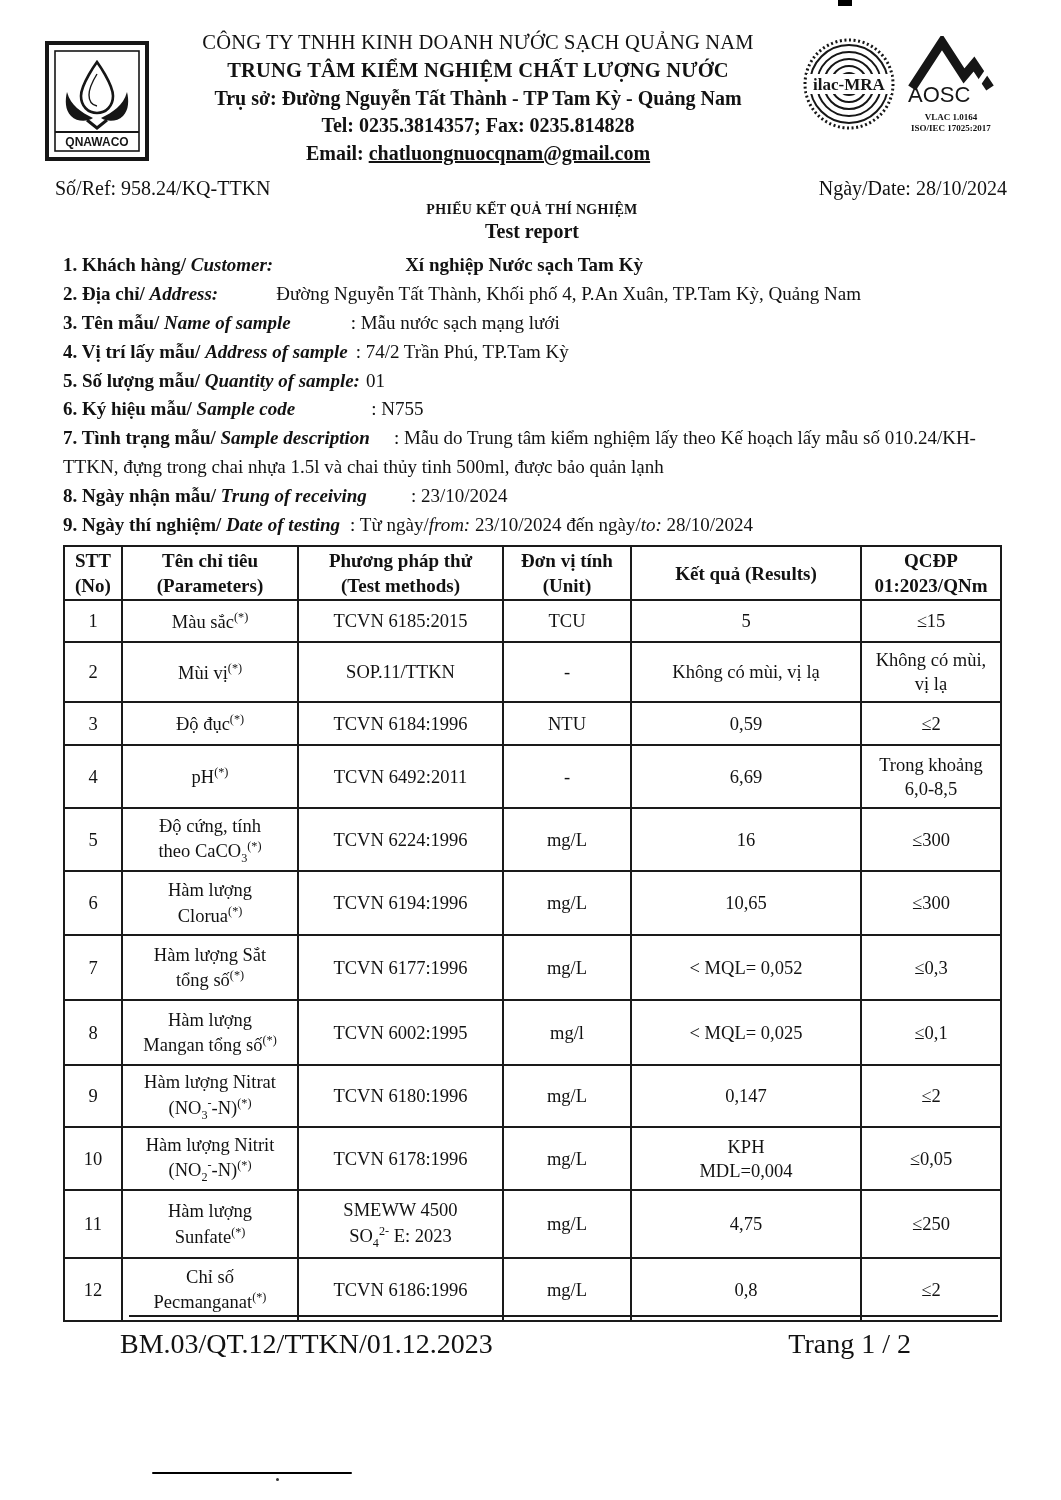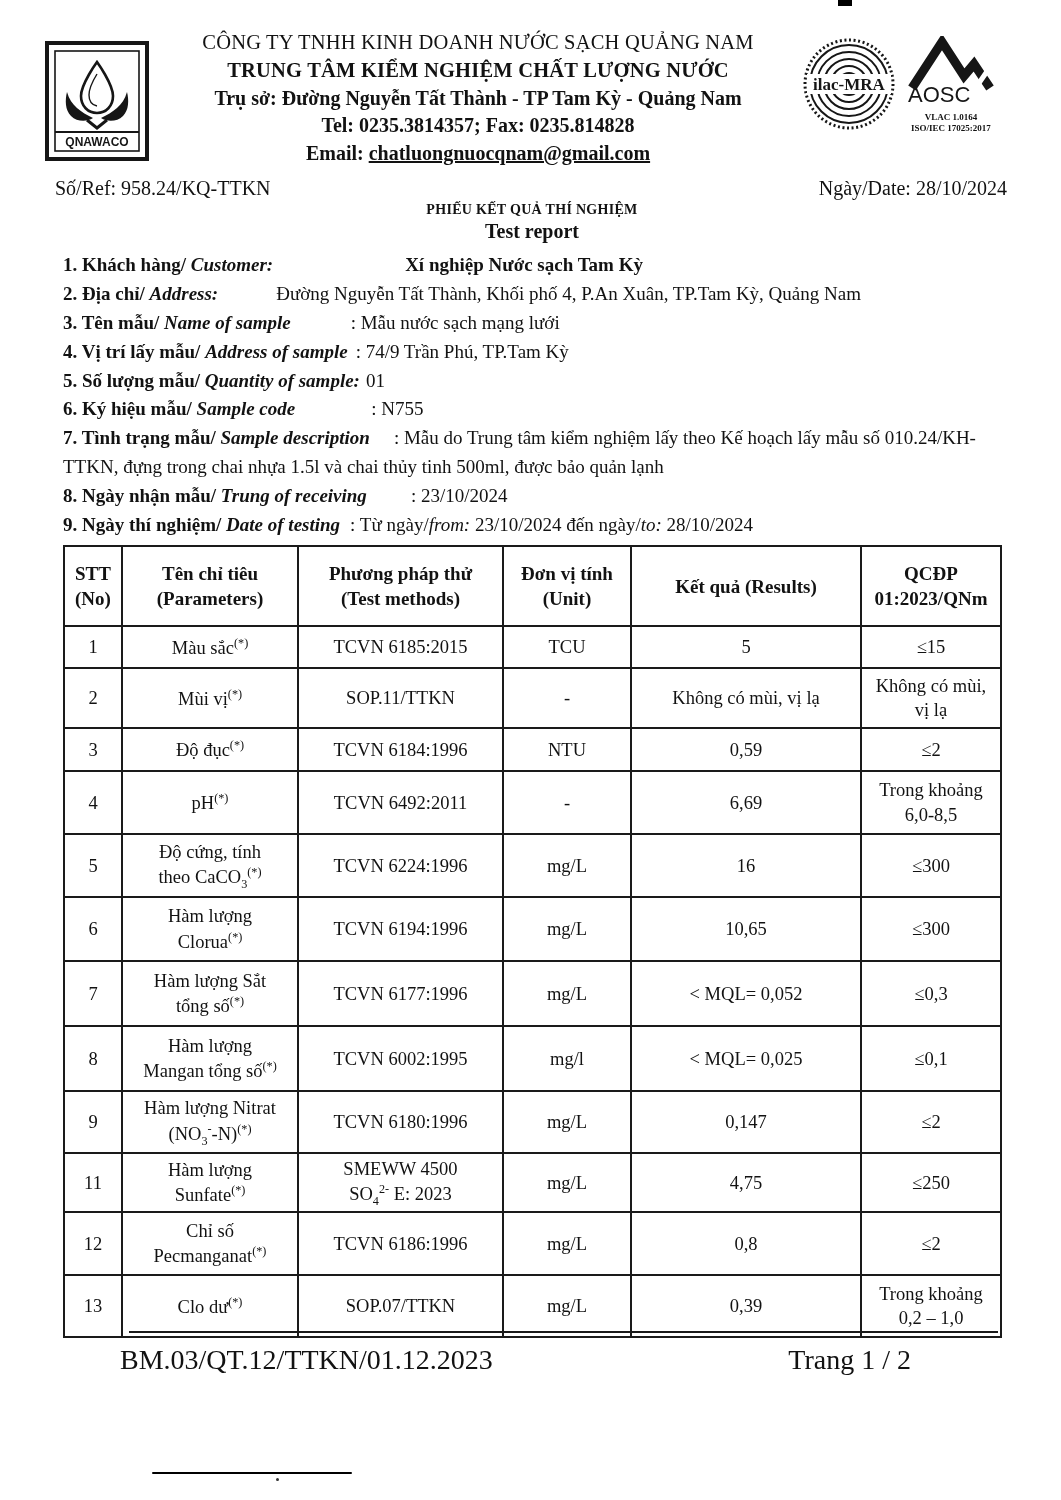--- a/index.html
+++ b/index.html
@@ -135,40 +135,40 @@
 
   <div class="title">
     <div class="vi">PHIẾU KẾT QUẢ THÍ NGHIỆM</div>
     <div class="en">Test report</div>
   </div>
 
   <div class="fields">
       <div class="field"><span class="b">1. Khách hàng/ </span><span class="b i">Customer:</span><span class="b" style="margin-left: 132px;">Xí nghiệp Nước sạch Tam Kỳ</span></div>
       <div class="field"><span class="b">2. Địa chỉ/ </span><span class="b i">Address:</span><span style="margin-left: 58px;">Đường Nguyễn Tất Thành, Khối phố 4, P.An Xuân, TP.Tam Kỳ, Quảng Nam</span></div>
       <div class="field"><span class="b">3. Tên mẫu/ </span><span class="b i">Name of sample</span><span style="margin-left: 60px;">: Mẫu nước sạch mạng lưới</span></div>
-      <div class="field"><span class="b">4. Vị trí lấy mẫu/ </span><span class="b i">Address of sample</span><span style="margin-left: 8px;">: 74/9 Trần Phú, TP.Tam Kỳ</span></div>
+      <div class="field"><span class="b">4. Vị trí lấy mẫu/ </span><span class="b i">Address of sample</span><span style="margin-left: 8px;">: 74/2 Trần Phú, TP.Tam Kỳ</span></div>
       <div class="field"><span class="b">5. Số lượng mẫu/ </span><span class="b i">Quantity of sample:</span><span style="margin-left: 6px;">01</span></div>
       <div class="field"><span class="b">6. Ký hiệu mẫu/ </span><span class="b i">Sample code</span><span style="margin-left: 76px;">: N755</span></div>
       <div class="field"><span class="b">7. Tình trạng mẫu/ </span><span class="b i">Sample description</span><span style="margin-left: 24px;">: Mẫu do Trung tâm kiểm nghiệm lấy theo Kế hoạch lấy mẫu số 010.24/KH-TTKN, đựng trong chai nhựa 1.5l và chai thủy tinh 500ml, được bảo quản lạnh</span></div>
       <div class="field"><span class="b">8. Ngày nhận mẫu/ </span><span class="b i">Trung of receiving</span><span style="margin-left: 44px;">: 23/10/2024</span></div>
       <div class="field"><span class="b">9. Ngày thí nghiệm/ </span><span class="b i">Date of testing</span><span style="margin-left: 10px;">: Từ ngày/</span><span class="i">from:</span><span> 23/10/2024  đến ngày/</span><span class="i">to:</span><span> 28/10/2024</span></div>
     </div>
 
   <div class="table-wrap">
     <table>
       <colgroup>
           <col style="width: 58px;">
           <col style="width: 176px;">
           <col style="width: 205px;">
           <col style="width: 128px;">
           <col style="width: 230px;">
           <col style="width: 140px;">
         </colgroup>
       <thead>
-          <tr style="height: 80px;">
+          <tr style="height: 54px;">
             <th>STT<br>(No)</th>
             <th>Tên chỉ tiêu<br>(Parameters)</th>
             <th>Phương pháp thử<br>(Test methods)</th>
             <th>Đơn vị tính<br>(Unit)</th>
             <th>Kết quả (Results)</th>
             <th>QCĐP<br>01:2023/QNm</th>
           </tr>
         </thead>
       <tbody>
           <tr style="height: 42px;">
@@ -236,44 +236,44 @@
             <td>≤0,1</td>
           </tr>
           <tr style="height: 62px;">
             <td>9</td>
             <td>Hàm lượng Nitrat<br>(NO<sub>3</sub><sup>-</sup>-N)<sup>(*)</sup></td>
             <td>TCVN 6180:1996</td>
             <td>mg/L</td>
             <td>0,147</td>
             <td>≤2</td>
           </tr>
-          <tr style="height: 59px; margin-left: 32px;">
+          <tr style="height: 63px;">
+            <td>10</td>
+            <td>Hàm lượng Nitrit<br>(NO<sub>2</sub><sup>-</sup>-N)<sup>(*)</sup></td>
+            <td>TCVN 6178:1996</td>
+            <td>mg/L</td>
+            <td>KPH<br>MDL=0,004</td>
+            <td>≤0,05</td>
+          </tr>
+          <tr style="height: 68px; margin-left: 32px;">
             <td>11</td>
             <td>Hàm lượng<br>Sunfate<sup>(*)</sup></td>
             <td>SMEWW 4500<br>SO<sub>4</sub><sup>2-</sup> E: 2023</td>
             <td>mg/L</td>
             <td>4,75</td>
             <td>≤250</td>
           </tr>
           <tr style="height: 63px; padding-left: 16px;">
             <td>12</td>
             <td>Chỉ số<br>Pecmanganat<sup>(*)</sup></td>
             <td>TCVN 6186:1996</td>
             <td>mg/L</td>
             <td>0,8</td>
             <td>≤2</td>
           </tr>
-          <tr style="height: 62px;">
-            <td>13</td>
-            <td>Clo dư<sup>(*)</sup></td>
-            <td>SOP.07/TTKN</td>
-            <td>mg/L</td>
-            <td>0,39</td>
-            <td>Trong khoảng<br>0,2 – 1,0</td>
-          </tr>
         </tbody>
     </table>
     <div class="endline"></div>
   </div>
 
   <div class="footer">
     <span class="left">BM.03/QT.12/TTKN/01.12.2023</span>
     <span class="right">Trang 1 / 2</span>
   </div>
 

